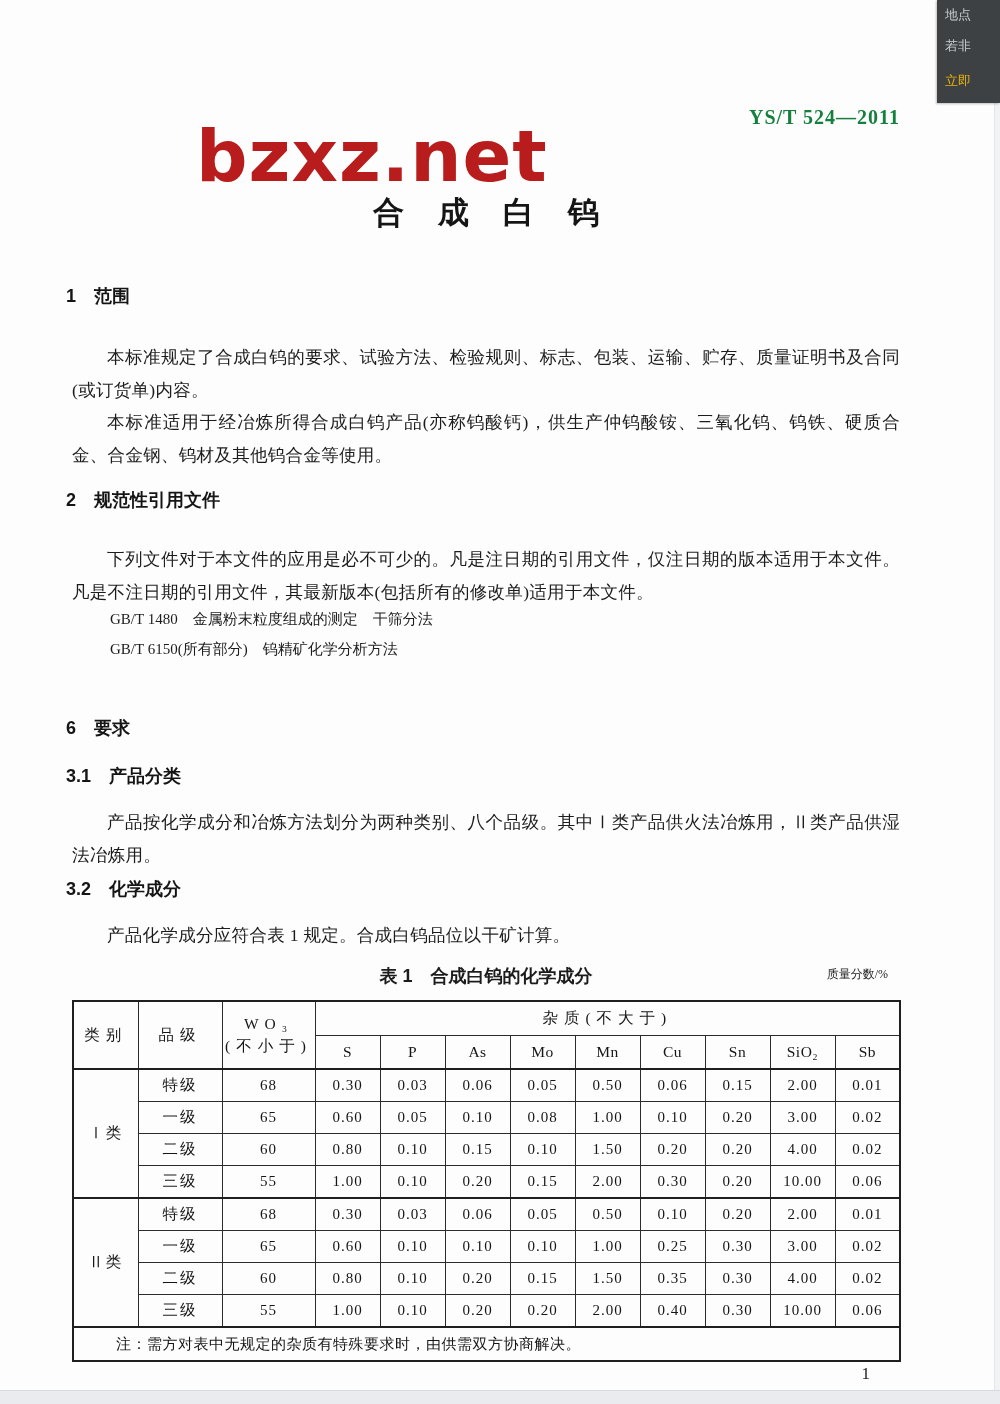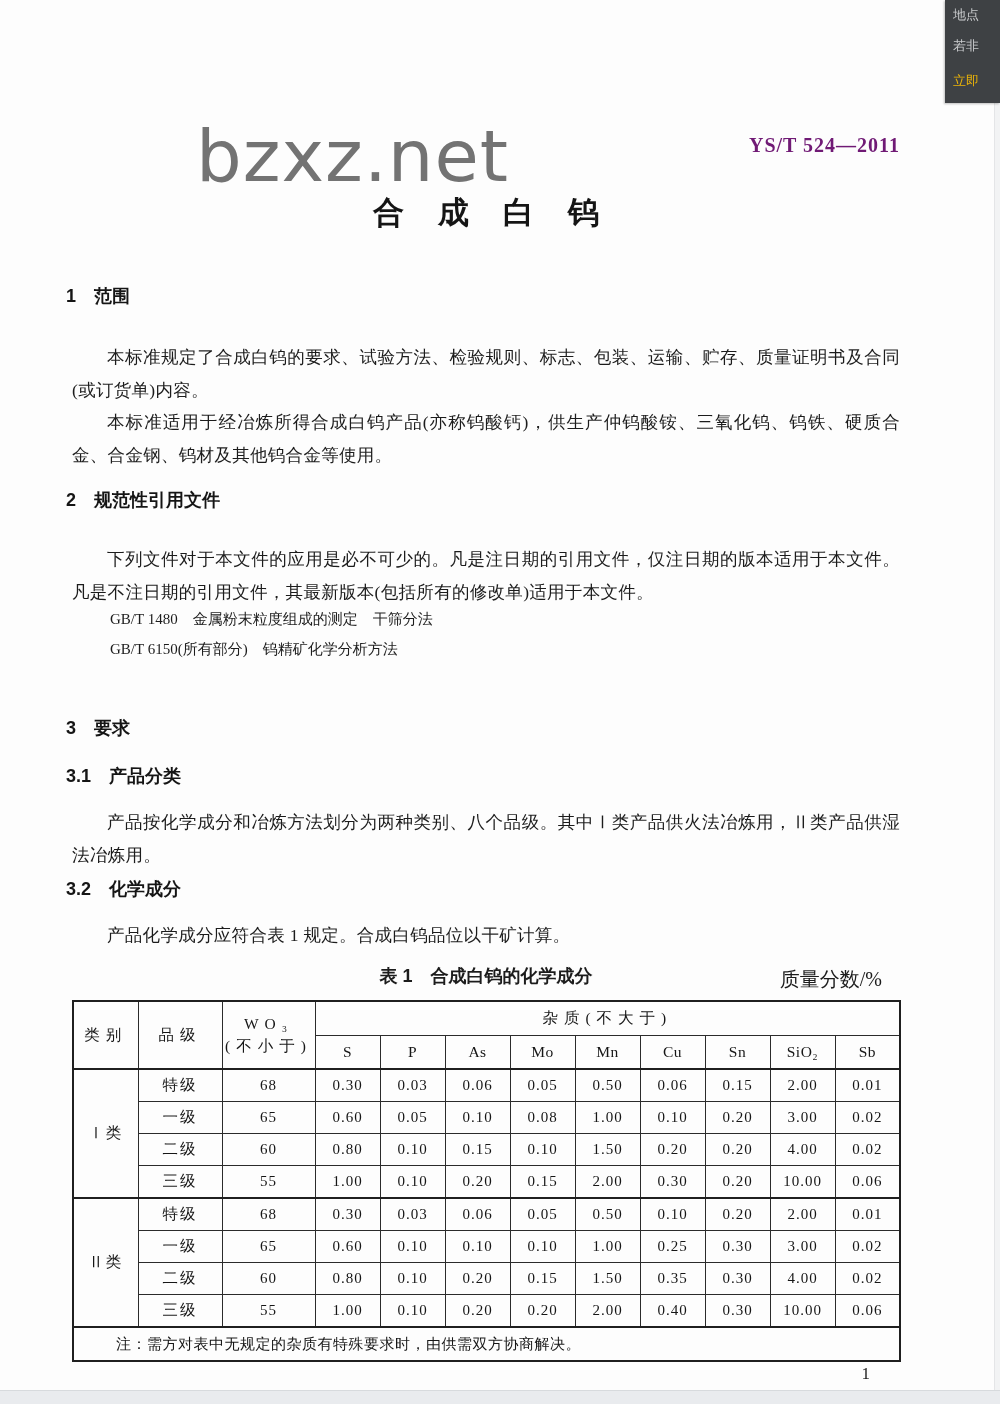--- a/index.html
+++ b/index.html
@@ -5,27 +5,27 @@
   html,body { margin:0; padding:0; }
   body { background:#ffffff; }
   .page {
     position:relative; width:1000px; height:1404px;
     background:#fdfdfd; overflow:hidden;
     font-family:"Liberation Serif", serif; color:#1c1c1c;
   }
   
   .doc-code {
     position:absolute; top:106px; right:100px;
-    font-size:20px; font-weight:bold; letter-spacing:1px; color:#701a75;margin-top:28px;
+    font-size:20px; font-weight:bold; letter-spacing:1px; color:#15803d;
   }
   
   .watermark {
     position:absolute; top:120px; left:196px;
-    font-family:"DejaVu Sans", sans-serif; font-weight:normal;
-    font-size:72px; line-height:1; color:#737373; letter-spacing:1px;
+    font-family:"DejaVu Sans", sans-serif; font-weight:bold;
+    font-size:72px; line-height:1; color:#b91c1c; letter-spacing:1px;
     user-select:none;
   }
   
   .title {
     position:absolute; top:192px; left:72px; width:828px; margin:0;
     text-align:center; font-size:31px; font-weight:bold;
     letter-spacing:34px; text-indent:34px;
     font-family:Liberation Serif, serif; color:#151515;
   }
   .h {
@@ -52,21 +52,21 @@
     position:absolute; left:72px; top:604px; width:828px;
     font-size:15px; line-height:30px; padding-left:38px; box-sizing:border-box;
   }
   .ref { white-space:pre; }
   
   .caption-row { position:absolute; top:964px; left:72px; width:828px; height:26px; }
   .tbl-caption {
     display:block; text-align:center; font-weight:bold; font-size:18px;
     font-family:"Liberation Sans", sans-serif; white-space:pre;
   }
-  .tbl-unit { position:absolute; right:18px; top:2px; font-size:20px; }
+  .tbl-unit { position:absolute; right:12px; top:2px; font-size:12px; }
   
   .chem-table {
     position:absolute; top:1000px; left:72px; width:828px;
     border-collapse:collapse; table-layout:fixed;
     font-size:15px; text-align:center; color:#161616;
   }
   .chem-table { border:2px solid #1f1f1f; }
   .chem-table th, .chem-table td {
     border:1px solid #2b2b2b; padding:0; font-weight:normal;
     overflow:hidden;
@@ -92,21 +92,21 @@
     position:absolute; top:103px; right:0; width:5px; height:1287px;
     background:#f2f3f4; border-left:1px solid #e4e5e7;
   }
   
   .bottom-strip {
     position:absolute; left:0; bottom:0; width:1000px; height:13px;
     background:#e9ebee; border-top:1px solid #d7dadd;
   }
   
   .overlay {
-    position:absolute; top:0; right:0; width:55px; height:103px;
+    position:absolute; top:0; right:0; width:63px; height:103px;
     background:#3e4144; box-sizing:border-box; padding:6px 0 0 8px;
     font-family:"Liberation Sans", sans-serif; box-shadow:-1px 1px 2px rgba(0,0,0,0.25);
   }
   .ov-line { font-size:13px; color:#caccce; margin:0 0 13px 0; white-space:nowrap; }
   .ov-link {
     display:block; margin-top:17px; font-size:13px; color:#eab308;
     text-decoration:none; white-space:nowrap; cursor:pointer;
   }
 </style>
 </head>
@@ -124,21 +124,21 @@
   <p class="para pos-s1p1">本标准规定了合成白钨的要求、试验方法、检验规则、标志、包装、运输、贮存、质量证明书及合同(或订货单)内容。</p>
   <p class="para pos-s1p2">本标准适用于经冶炼所得合成白钨产品(亦称钨酸钙)，供生产仲钨酸铵、三氧化钨、钨铁、硬质合金、合金钢、钨材及其他钨合金等使用。</p>
 
   <div class="h pos-s2">2　规范性引用文件</div>
   <p class="para pos-s2p1">下列文件对于本文件的应用是必不可少的。凡是注日期的引用文件，仅注日期的版本适用于本文件。凡是不注日期的引用文件，其最新版本(包括所有的修改单)适用于本文件。</p>
   <div class="refs">
     <div class="ref">GB/T 1480　金属粉末粒度组成的测定　干筛分法</div>
     <div class="ref">GB/T 6150(所有部分)　钨精矿化学分析方法</div>
   </div>
 
-  <div class="h pos-s3">3　要求</div>
+  <div class="h pos-s3">6　要求</div>
   <div class="h pos-s31">3.1　产品分类</div>
   <p class="para pos-s31p">产品按化学成分和冶炼方法划分为两种类别、八个品级。其中Ⅰ类产品供火法冶炼用，Ⅱ类产品供湿法冶炼用。</p>
   <div class="h pos-s32">3.2　化学成分</div>
   <p class="para pos-s32p">产品化学成分应符合表 1 规定。合成白钨品位以干矿计算。</p>
 
   <div class="caption-row">
     <span class="tbl-caption">表 1　合成白钨的化学成分</span>
     <span class="tbl-unit">质量分数/%</span>
   </div>
 

